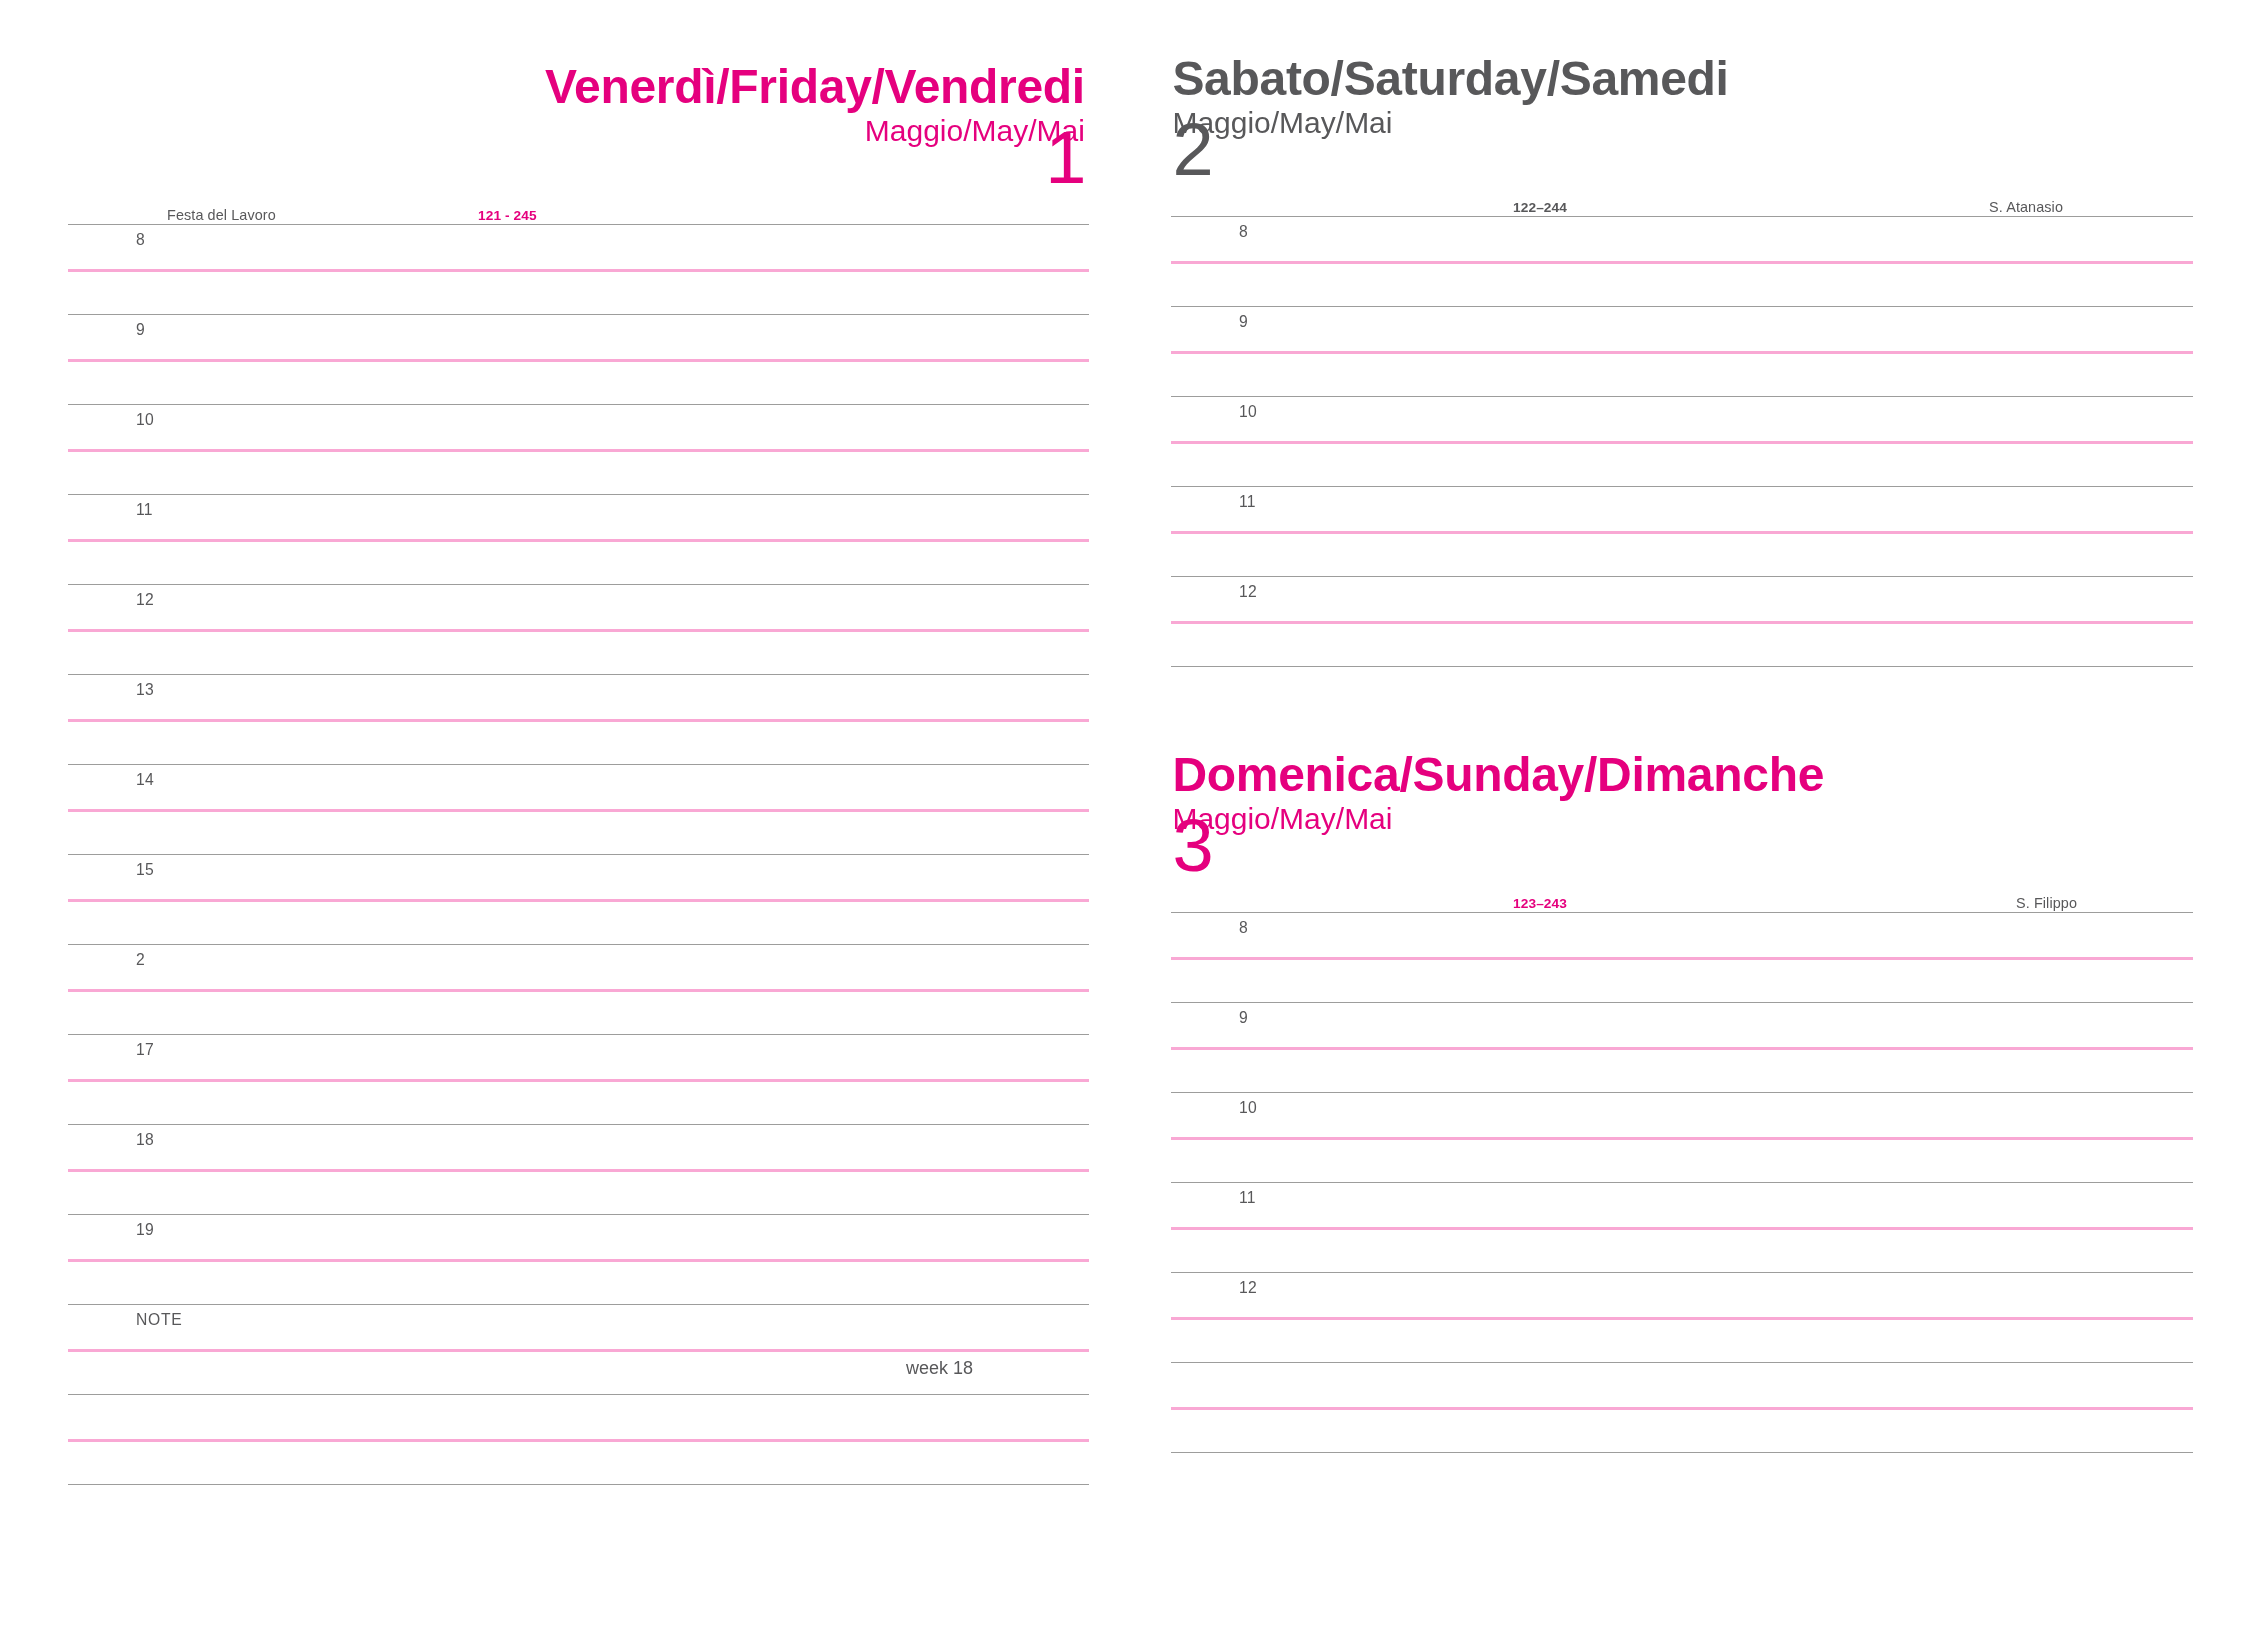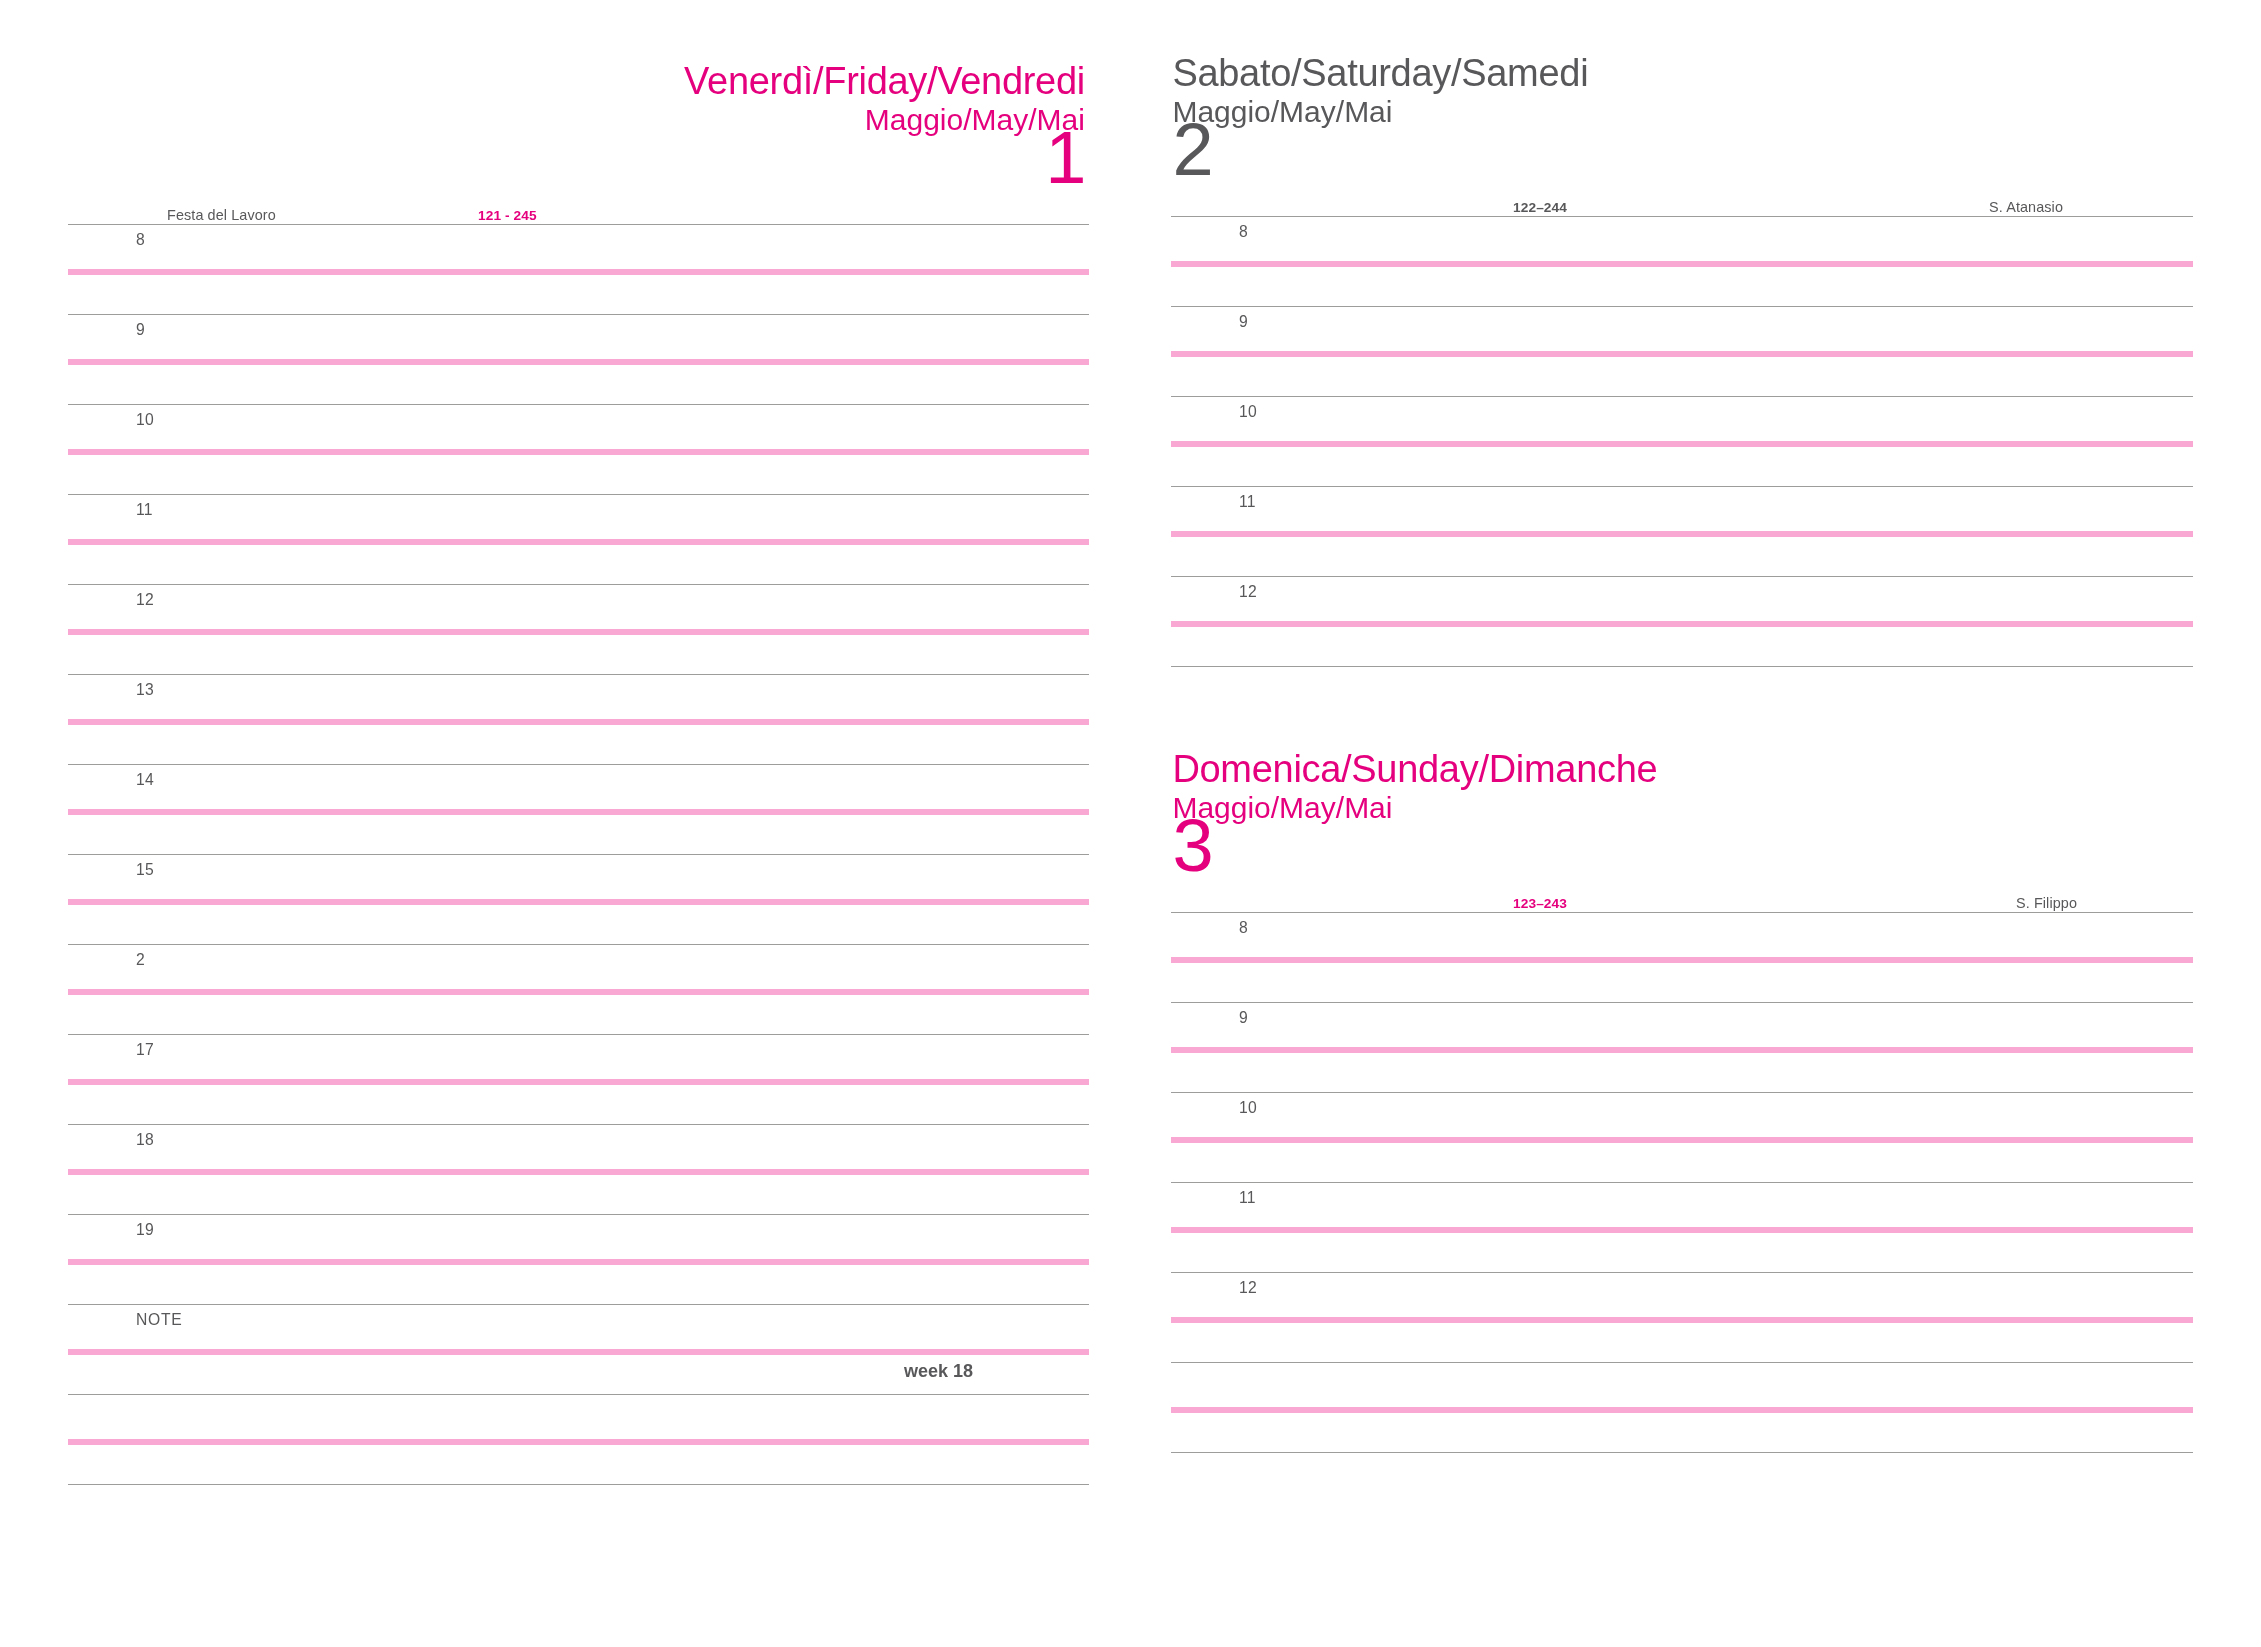--- a/index.html
+++ b/index.html
@@ -39,22 +39,22 @@
     bottom: 0;
     width: 0.7px;
     background: transparent;
   }
 
   
   .day-block {
     position: relative;
   }
   .day-name {
-    font-size: 38px;
-    font-weight: 400;
+    font-size: 48px;
+    font-weight: 700;
     letter-spacing: -0.3px;
     line-height: 1.12;
     white-space: nowrap;
   }
   .month-name {
     font-size: 30px;
     font-weight: 400;
     line-height: 1.15;
     white-space: nowrap;
   }
@@ -99,22 +99,21 @@
   .lines {
     position: relative;
   }
   .line-row {
     position: relative;
     height: 45px;
     border-top: 1.4px solid #9d9d9c;
     box-sizing: border-box;
   }
   .line-row.thin {
-    border-top: 6px solid #f9a8d4;
-    font-weight: bold;
+    border-top: 3px solid #f9a8d4;
   }
   .line-row .hour {
     position: absolute;
     left: 68px;
     top: 5.5px;
     font-size: 15.7px;
     color: #58585a;
     letter-spacing: 0.3px;
   }
   .line-row .note-label {

